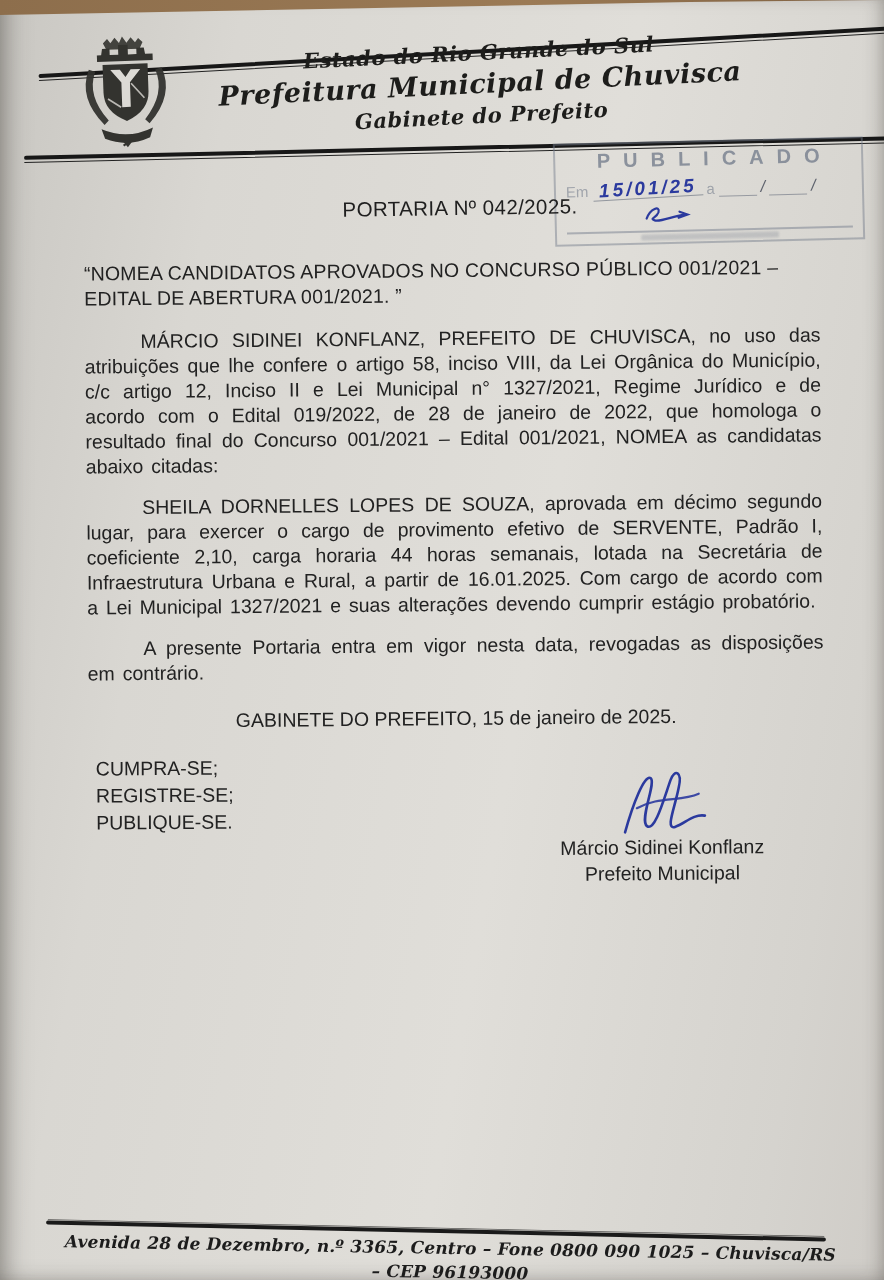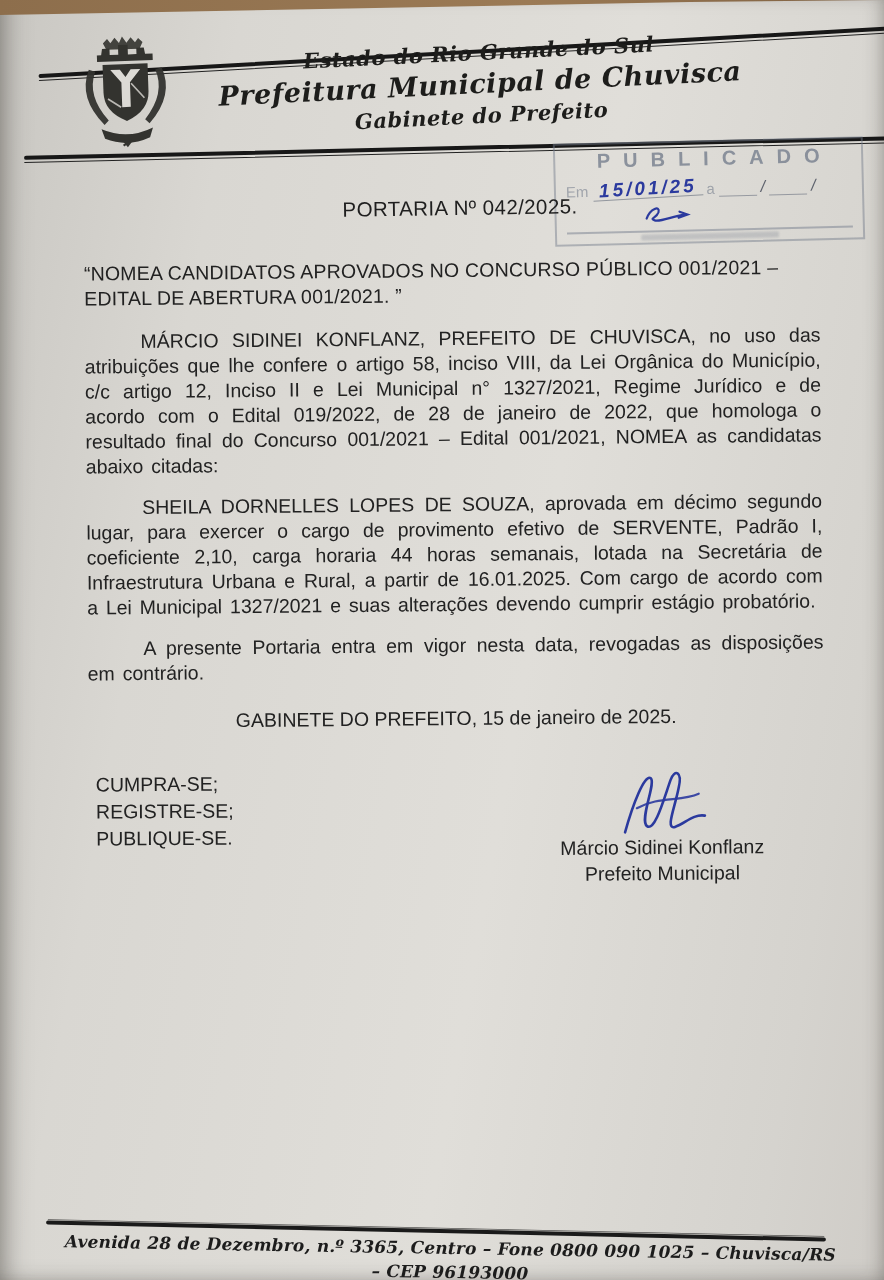--- a/index.html
+++ b/index.html
@@ -79,21 +79,21 @@
     transform:rotate(-.55deg);font-size:19.5px;color:#222;
   }
   .subject{line-height:25px;margin-bottom:18px;letter-spacing:.2px;}
   .main p{
     margin:0 0 16px 0;text-align:justify;text-indent:56px;line-height:25px;
     word-spacing:2.5px;
   }
   .date-place{margin-top:24px;text-align:center;font-size:19.5px;}
 
   .closing{
-    position:absolute;left:96px;top:771px;font-size:19.5px;line-height:27px;
+    position:absolute;left:96px;top:755px;font-size:19.5px;line-height:27px;
     color:#222;transform:rotate(-.4deg);
   }
   .sig-block{
     position:absolute;left:452px;top:764px;width:420px;text-align:center;
     color:#222;transform:rotate(-.5deg);
   }
   .sig-scribble{display:block;margin:0 auto -6px auto;}
   .sig-name{font-size:19.5px;line-height:26px;}
   .sig-role{font-size:19.5px;line-height:26px;}
 

